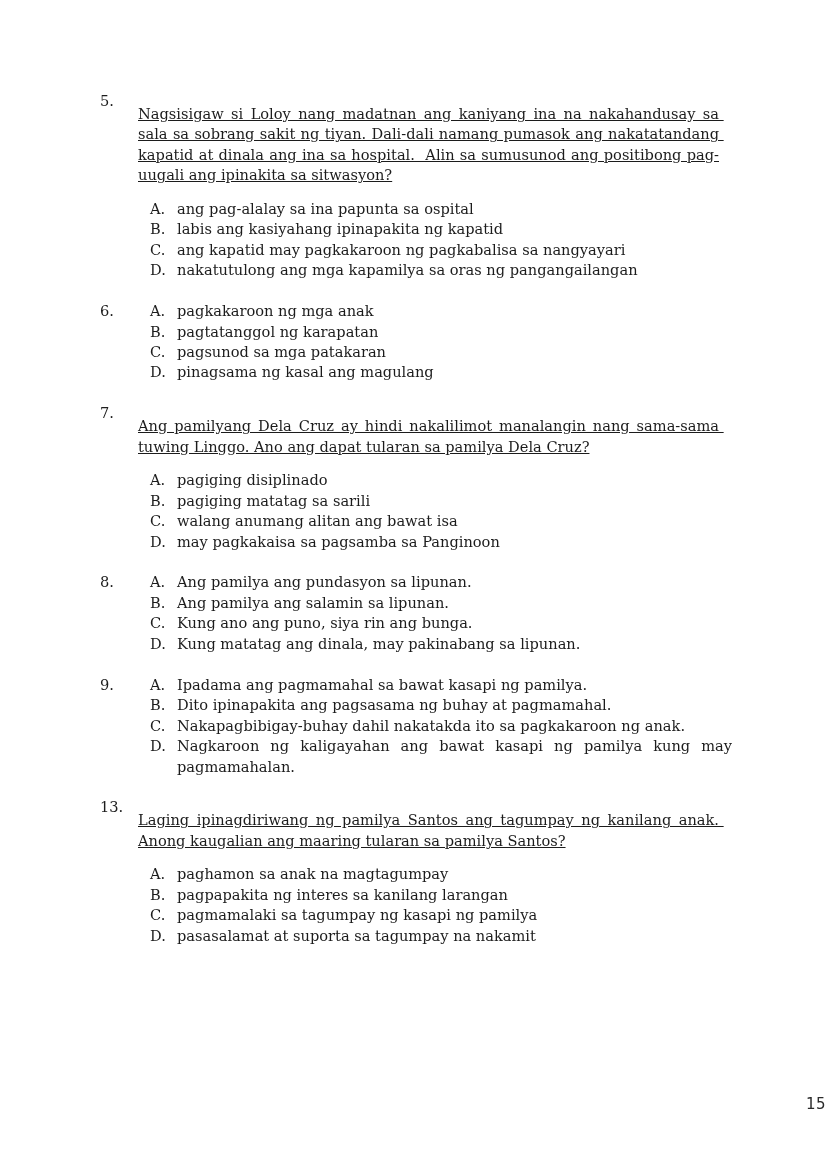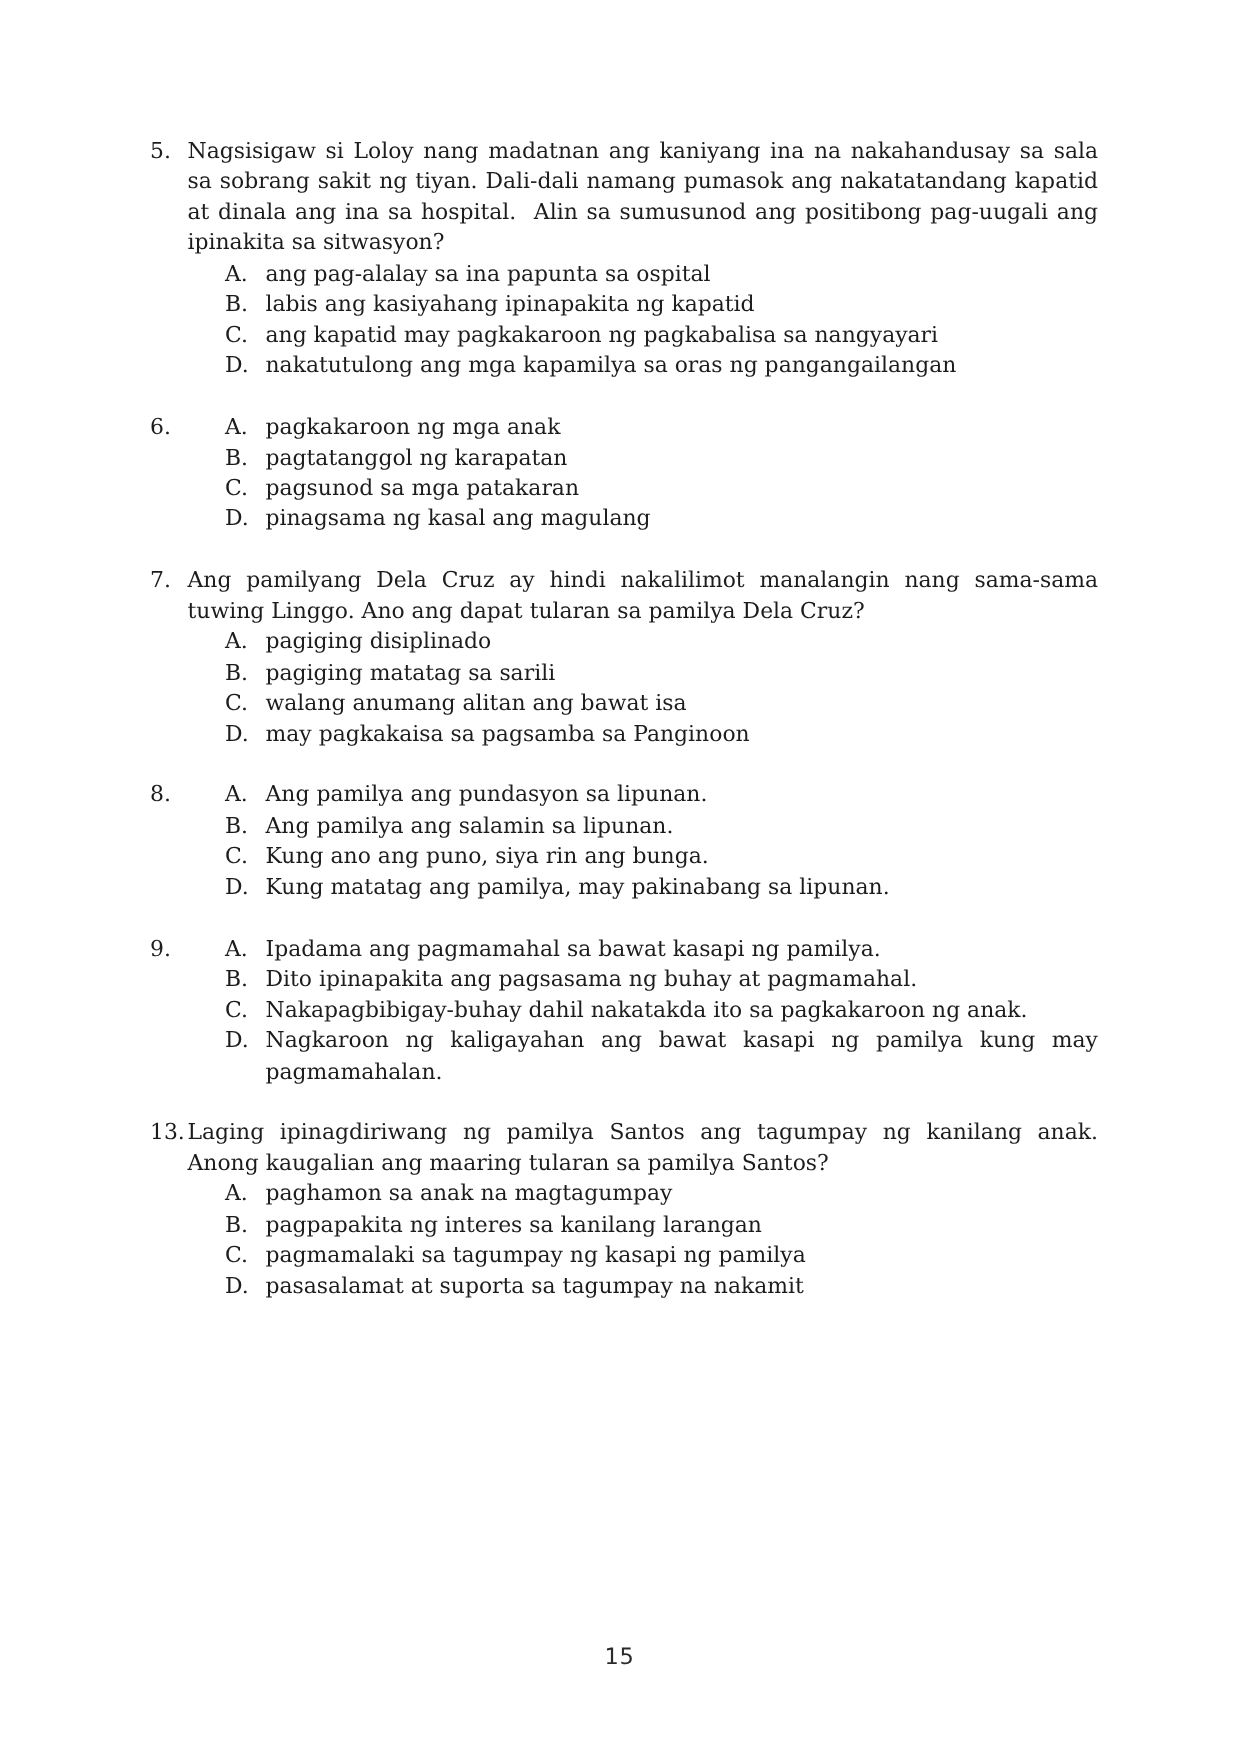--- a/index.html
+++ b/index.html
@@ -35,22 +35,23 @@
     margin-bottom: 20.45px;
   }
   .qnum {
     width: 25px;
     flex-shrink: 0;
   }
   .qcontent {
     width: 607px;
   }
   .stem {
-    margin: 0;
+    margin: 13px;
     white-space: pre-wrap;
+    text-decoration: underline;
   }
   .stem.justify {
     text-align: justify;
   }
   .option {
     display: flex;
     align-items: flex-start;
     padding-left: 25px;
   }
   .opt-letter {
@@ -59,21 +60,21 @@
   }
   .opt-text {
     flex: 1;
     text-align: justify;
   }
   .page-footer {
     position: absolute;
     left: 0;
     top: 1095px;
     width: 826px;
-    text-align: center;
+    text-align: right;
     font-family: "DejaVu Sans", sans-serif;
     font-size: 15px;
     letter-spacing: 0.5px;
     color: #2a2a2a;
   }
 </style>
 </head>
 <body>
 
 <div class="page">
@@ -157,21 +158,21 @@
         <div class="option">
           <span class="opt-letter">B.</span>
           <span class="opt-text">Ang pamilya ang salamin sa lipunan.</span>
         </div>
         <div class="option">
           <span class="opt-letter">C.</span>
           <span class="opt-text">Kung ano ang puno, siya rin ang bunga.</span>
         </div>
         <div class="option">
           <span class="opt-letter">D.</span>
-          <span class="opt-text">Kung matatag ang pamilya, may pakinabang sa lipunan.</span>
+          <span class="opt-text">Kung matatag ang dinala, may pakinabang sa lipunan.</span>
         </div>
       </div>
     </div>
 
     <div class="question">
       <span class="qnum">9.</span>
       <div class="qcontent">
         <div class="option">
           <span class="opt-letter">A.</span>
           <span class="opt-text">Ipadama ang pagmamahal sa bawat kasapi ng pamilya.</span>

